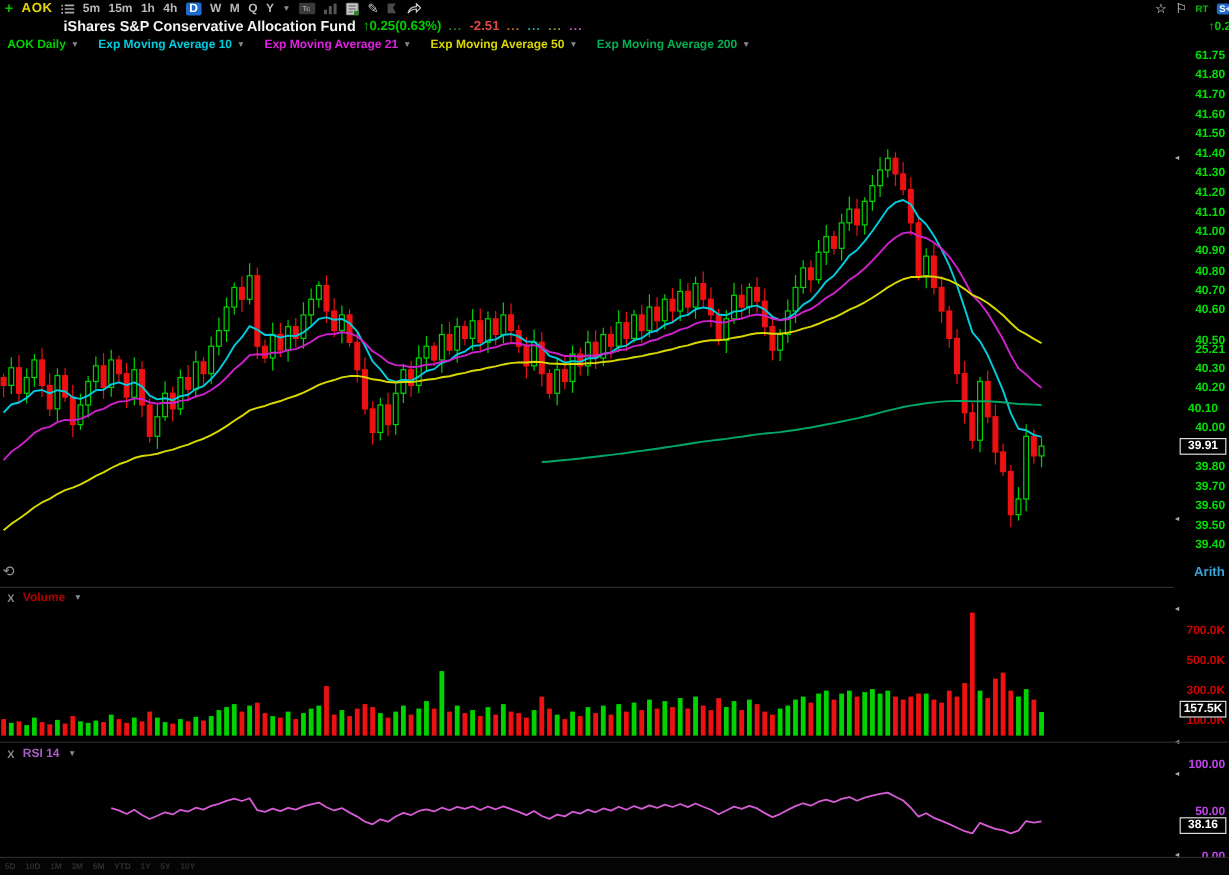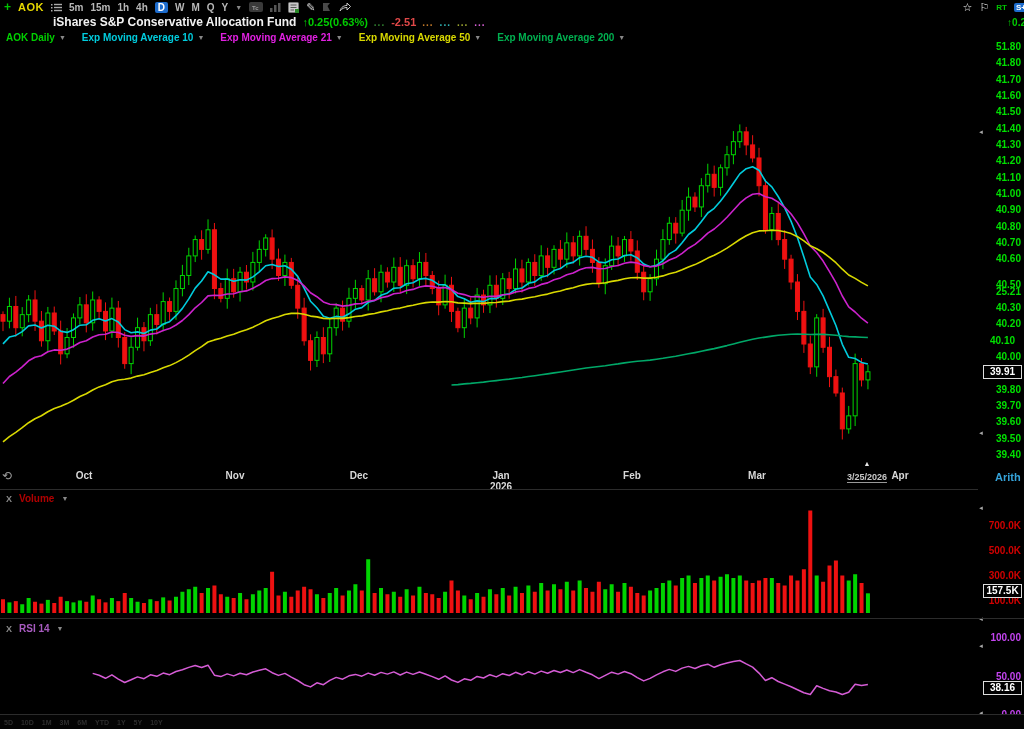--- a/index.html
+++ b/index.html
@@ -440,21 +440,21 @@
       <line x1="861.538" y1="313.0065143141345" x2="861.538" y2="341.4769191354497" stroke="#ee1111" stroke-width="1"></line>
       <rect x="859.538" y="318.6079999999996" width="4" height="16.32000000000022" fill="#ee1111" stroke="#ee1111" stroke-width="1"></rect>
       <line x1="867.945" y1="319.86975459964685" x2="867.945" y2="344.2823895594585" stroke="#00d400" stroke-width="1"></line>
       <rect x="865.945" y="326.7680000000003" width="4" height="8.159999999999513" fill="#000" stroke="#00d400" stroke-width="1"></rect>
       <polyline points="3.0,298.9 9.4,292.1 15.8,290.4 22.2,286.6 28.6,280.9 35.0,280.0 41.4,282.9 47.8,280.2 54.3,281.2 60.7,286.2 67.1,287.4 73.5,284.7 79.9,280.2 86.3,279.8 92.7,275.3 99.1,273.7 105.5,275.9 111.9,273.6 118.3,277.0 124.7,284.6 131.1,287.8 137.5,286.9 144.0,288.5 150.4,285.1 156.8,284.0 163.2,279.0 169.6,276.7 176.0,270.7 182.4,263.4 188.8,253.9 195.2,243.1 201.6,236.0 208.0,226.7 214.4,229.8 220.8,234.1 227.2,234.0 233.7,236.3 240.1,234.7 246.5,235.1 252.9,231.9 259.3,226.9 265.7,220.7 272.1,219.5 278.5,221.5 284.9,220.8 291.3,224.3 297.7,231.4 304.1,243.1 310.5,256.2 316.9,262.8 323.4,271.2 329.8,273.3 336.2,271.4 342.6,272.3 349.0,268.8 355.4,264.2 361.8,262.6 368.2,257.3 374.6,255.4 381.0,250.3 387.4,247.9 393.8,243.2 400.2,242.7 406.6,238.7 413.0,237.8 419.5,234.1 425.9,233.4 432.3,235.3 438.7,239.7 445.1,239.8 451.5,244.7 457.9,251.6 464.3,253.7 470.7,257.2 477.1,255.9 483.5,256.6 489.9,253.6 496.3,253.6 502.7,250.0 509.2,248.8 515.6,244.3 522.0,243.0 528.4,238.3 534.8,236.9 541.2,232.2 547.6,230.4 554.0,225.6 560.4,223.6 566.8,218.9 573.2,217.4 579.6,212.7 586.0,211.2 592.4,212.3 598.9,217.1 605.3,217.7 611.7,214.7 618.1,214.0 624.5,210.5 630.9,209.7 637.3,212.9 643.7,219.0 650.1,221.7 656.5,220.3 662.9,215.7 669.3,208.9 675.7,205.1 682.1,197.8 688.5,189.5 695.0,184.5 701.4,176.5 707.8,168.0 714.2,163.3 720.6,155.9 727.0,147.5 733.4,138.3 739.8,128.9 746.2,123.7 752.6,121.7 759.0,125.2 765.4,136.0 771.8,141.9 778.2,151.5 784.7,162.9 791.1,176.4 797.5,192.7 803.9,212.0 810.3,232.0 816.7,239.4 823.1,250.9 829.5,265.6 835.9,280.5 842.3,299.3 848.7,312.3 855.1,313.5 861.5,317.4 867.9,319.1" fill="none" stroke="#00ccdd" stroke-width="1.6" stroke-linejoin="round"></polyline>
       <polyline points="3.0,338.5 9.4,331.5 15.8,327.1 22.2,321.8 28.6,315.8 35.0,312.2 41.4,310.7 47.8,306.8 54.3,304.9 60.7,305.3 67.1,304.1 73.5,301.3 79.9,297.5 86.3,295.7 92.7,292.0 99.1,289.7 105.5,289.3 111.9,287.0 118.3,287.5 124.7,290.3 131.1,291.4 137.5,290.6 144.0,291.1 150.4,289.1 156.8,288.2 163.2,285.4 169.6,283.6 176.0,280.0 182.4,275.5 188.8,269.6 195.2,262.8 201.6,257.5 208.0,250.9 214.4,250.2 220.8,250.5 227.2,249.0 233.7,248.8 240.1,246.8 246.5,245.9 252.9,243.3 259.3,239.8 265.7,235.5 272.1,233.6 278.5,233.3 284.9,231.9 291.3,232.6 297.7,235.4 304.1,240.9 310.5,247.7 316.9,251.7 323.4,256.9 329.8,259.3 336.2,259.6 342.6,261.1 349.0,260.4 355.4,258.9 361.8,258.5 368.2,256.3 374.6,255.4 381.0,252.8 387.4,251.4 393.8,248.8 400.2,248.0 406.6,245.5 413.0,244.4 419.5,242.0 425.9,240.9 432.3,241.2 438.7,242.9 445.1,242.6 451.5,244.8 457.9,248.2 464.3,249.6 470.7,251.7 477.1,251.6 483.5,252.3 489.9,251.2 496.3,251.4 502.7,249.8 509.2,249.2 515.6,246.9 522.0,246.0 528.4,243.4 534.8,242.3 541.2,239.4 547.6,237.9 554.0,234.8 560.4,232.9 566.8,229.7 573.2,228.0 579.6,224.7 586.0,222.8 592.4,222.4 598.9,223.8 605.3,223.5 611.7,221.5 618.1,220.5 624.5,218.2 630.9,217.1 637.3,218.0 643.7,220.6 650.1,221.8 656.5,221.1 662.9,218.7 669.3,215.0 675.7,212.6 682.1,208.3 688.5,203.2 695.0,199.4 701.4,194.1 707.8,188.2 714.2,184.0 720.6,178.5 727.0,172.2 733.4,165.3 739.8,158.2 746.2,152.9 752.6,149.3 759.0,148.5 765.4,151.8 771.8,153.3 778.2,157.1 784.7,162.3 791.1,169.0 797.5,177.9 803.9,188.9 810.3,201.0 816.7,207.5 823.1,216.1 829.5,226.6 835.9,237.7 842.3,251.0 848.7,261.9 855.1,267.0 861.5,273.2 867.9,278.1" fill="none" stroke="#cc22cc" stroke-width="1.6" stroke-linejoin="round"></polyline>
       <polyline points="3.0,396.9 9.4,391.6 15.8,387.3 22.2,382.7 28.6,377.7 35.0,373.7 41.4,370.7 47.8,366.7 54.3,363.5 60.7,361.3 67.1,358.6 73.5,355.3 79.9,351.5 86.3,348.7 92.7,345.0 99.1,341.9 105.5,339.7 111.9,336.7 118.3,335.0 124.7,334.3 131.1,333.1 137.5,331.1 144.0,329.7 150.4,327.4 156.8,325.5 163.2,322.8 169.6,320.6 176.0,317.6 182.4,314.1 188.8,310.1 195.2,305.6 201.6,301.6 208.0,297.0 214.4,294.9 220.8,293.3 227.2,291.0 233.7,289.2 240.1,286.8 246.5,284.8 252.9,282.2 259.3,279.1 265.7,275.8 272.1,273.4 278.5,271.7 284.9,269.5 291.3,268.4 297.7,268.2 304.1,269.3 310.5,271.1 316.9,271.9 323.4,273.4 329.8,273.7 336.2,273.3 342.6,273.4 349.0,272.6 355.4,271.5 361.8,270.9 368.2,269.4 374.6,268.5 381.0,266.9 387.4,265.7 393.8,264.0 400.2,263.1 406.6,261.4 413.0,260.3 419.5,258.7 425.9,257.6 432.3,257.0 438.7,257.1 445.1,256.5 451.5,256.8 457.9,257.9 464.3,258.1 470.7,258.6 477.1,258.3 483.5,258.4 489.9,257.7 496.3,257.5 502.7,256.6 509.2,256.1 515.6,254.8 522.0,254.1 528.4,252.7 534.8,251.8 541.2,250.2 547.6,249.1 554.0,247.3 560.4,246.0 566.8,244.1 573.2,242.8 579.6,240.8 586.0,239.4 592.4,238.5 598.9,238.5 605.3,237.8 611.7,236.4 618.1,235.4 624.5,233.8 630.9,232.7 637.3,232.5 643.7,233.1 650.1,233.1 656.5,232.3 662.9,230.9 669.3,228.8 675.7,227.2 682.1,224.8 688.5,221.9 695.0,219.6 701.4,216.5 707.8,213.1 714.2,210.3 720.6,206.9 727.0,203.1 733.4,198.9 739.8,194.5 746.2,190.8 752.6,187.7 759.0,185.9 765.4,185.8 771.8,185.2 778.2,185.5 784.7,186.7 791.1,188.6 797.5,191.7 803.9,195.9 810.3,200.8 816.7,203.7 823.1,207.5 829.5,212.4 835.9,217.7 842.3,224.2 848.7,230.0 855.1,233.4 861.5,237.4 867.9,240.9" fill="none" stroke="#d9d900" stroke-width="1.6" stroke-linejoin="round"></polyline>
       <polyline points="451.5,340.0 457.9,339.6 464.3,338.9 470.7,338.4 477.1,337.7 483.5,337.1 489.9,336.3 496.3,335.6 502.7,334.8 509.2,334.1 515.6,333.2 522.0,332.5 528.4,331.5 534.8,330.7 541.2,329.8 547.6,328.9 554.0,327.9 560.4,327.0 566.8,326.0 573.2,325.0 579.6,324.0 586.0,323.0 592.4,322.2 598.9,321.5 605.3,320.7 611.7,319.7 618.1,318.9 624.5,317.9 630.9,317.0 637.3,316.3 643.7,315.7 650.1,315.1 656.5,314.2 662.9,313.3 669.3,312.2 675.7,311.2 682.1,310.0 688.5,308.8 695.0,307.6 701.4,306.3 707.8,304.9 714.2,303.6 720.6,302.1 727.0,300.6 733.4,298.9 739.8,297.2 746.2,295.7 752.6,294.2 759.0,293.0 765.4,292.1 771.8,291.1 778.2,290.3 784.7,289.7 791.1,289.3 797.5,289.1 803.9,289.2 810.3,289.5 816.7,289.3 823.1,289.4 829.5,289.8 835.9,290.2 842.3,291.0 848.7,291.6 855.1,291.9 861.5,292.2 867.9,292.5" fill="none" stroke="#00a868" stroke-width="1.6" stroke-linejoin="round"></polyline>
     </svg>
   <div id="priceAxis">
-      <div class="axis-label pa" style="top: 41px;">51.80</div>
+      <div class="axis-label pa" style="top: 41px;">61.75</div>
       <div class="axis-label pa" style="top: 57.32px;">41.80</div>
       <div class="axis-label pa" style="top: 73.64px;">41.70</div>
       <div class="axis-label pa" style="top: 89.96px;">41.60</div>
       <div class="axis-label pa" style="top: 106.28px;">41.50</div>
       <div class="axis-label pa" style="top: 122.6px;">41.40</div>
       <div class="axis-label pa" style="top: 138.92px;">41.30</div>
       <div class="axis-label pa" style="top: 155.24px;">41.20</div>
       <div class="axis-label pa" style="top: 171.56px;">41.10</div>
       <div class="axis-label pa" style="top: 187.88px;">41.00</div>
       <div class="axis-label pa" style="top: 204.2px;">40.90</div>
@@ -470,31 +470,20 @@
       <div class="axis-label pa" style="top: 383.72px;">39.80</div>
       <div class="axis-label pa" style="top: 400.04px;">39.70</div>
       <div class="axis-label pa" style="top: 416.36px;">39.60</div>
       <div class="axis-label pa" style="top: 432.68px;">39.50</div>
       <div class="axis-label pa" style="top: 449px;">39.40</div>
     </div>
   <div class="vbox" id="priceBox" style="top:365px;">39.91</div>
   <span class="marker" style="left:978px;top:129px;">◄</span>
   <span class="marker" style="left:978px;top:430px;">◄</span>
 
-  <div id="dateaxis">
-      <div class="month" style="left: 84px;">Oct</div>
-      <div class="month" style="left: 235px;">Nov</div>
-      <div class="month" style="left: 359px;">Dec</div>
-      <div class="month" style="left: 501px;">Jan<span class="sub">2026</span></div>
-      <div class="month" style="left: 632px;">Feb</div>
-      <div class="month" style="left: 757px;">Mar</div>
-      <div class="month" style="left: 900px;">Apr</div>
-      <div class="upTri" style="left: 867px; top: -6px;">▲</div>
-      <div class="datemark" style="left: 867px;">3/25/2026</div>
-    </div>
   <span class="refresh">⟲</span>
   <span class="arith">Arith</span>
   <div class="hline" style="top:489px;width:978px;"></div>
 
   <div class="pane-hdr" style="top:493px;">
     <span class="xbtn">X</span>
     <span class="vol-name">Volume</span>
     <span class="caret">▼</span>
   </div>
   <svg id="volSvg" class="canvas" width="984" height="128" viewBox="0 0 984 128">

